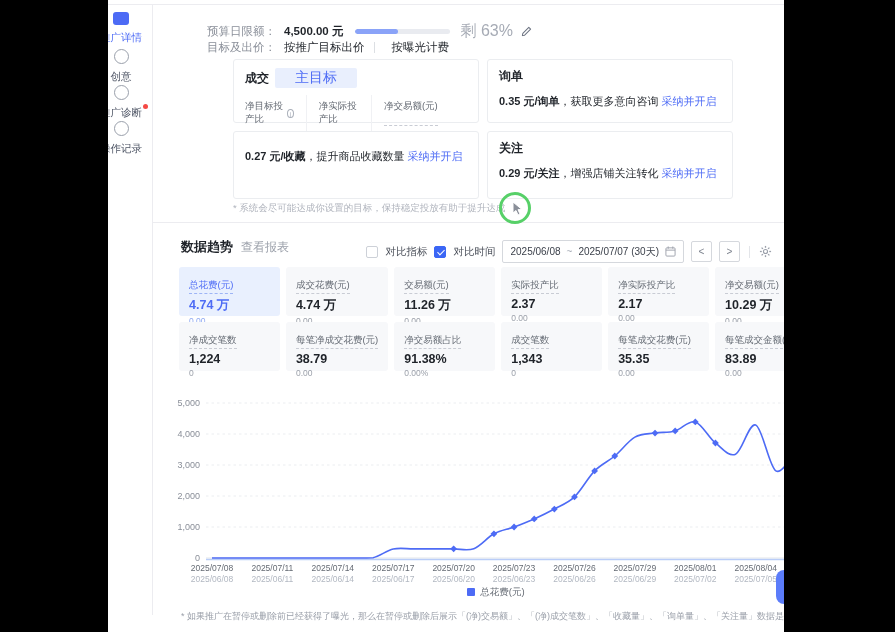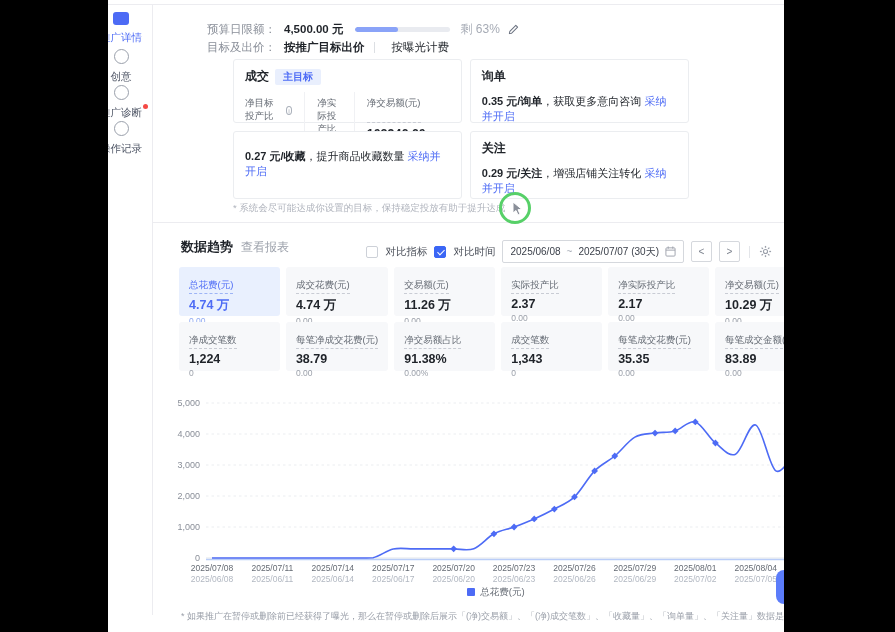--- a/index.html
+++ b/index.html
@@ -18,34 +18,34 @@
   .side-item .red-dot{position:absolute;right:2px;top:-2px;width:5px;height:5px;border-radius:50%;background:#f54a45;}
 
   .main{position:absolute;left:44px;top:5px;right:0;bottom:11px;}
 
   
   .budget-row{position:absolute;left:55px;top:16px;display:flex;align-items:center;font-size:11.5px;}
   .lab{color:#8a8f99;}
   .budget-val{font-weight:bold;margin-left:8px;color:#1f2329;}
   .slider{width:95px;height:5px;border-radius:3px;background:#e9ebf0;margin-left:12px;position:relative;overflow:hidden;}
   .slider .fill{position:absolute;left:0;top:0;bottom:0;background:#8aa3f8;border-radius:3px;}
-  .remain{color:#a6abb5;font-size:12px;margin-left:10px;}
+  .remain{color:#a6abb5;font-size:16px;margin-left:10px;}
   .pencil{margin-left:8px;display:inline-flex;cursor:pointer;}
 
   
   .goals-row{position:absolute;left:55px;top:35px;display:flex;align-items:center;font-size:11.5px;}
   .goal-tab{margin-left:8px;color:#1f2329;cursor:pointer;}
-  .goal-tab.active{font-weight:bold;}
+  .goal-tab.active{font-weight:normal;}
   .tab-div{width:1px;height:11px;background:#dcdfe3;margin:0 9px;}
 
-  .goal-grid{position:absolute;left:81px;top:54px;width:456px;display:grid;grid-template-columns:1fr 1fr;gap:8px;}
+  .goal-grid{position:absolute;left:81px;top:54px;width:500px;display:grid;grid-template-columns:1fr 1fr;gap:8px;}
   .gcard{border:1px solid #ebedf0;border-radius:3px;background:#fff;padding:8px 11px;box-sizing:border-box;height:64px;}
   .gcard.tall{height:68px;}
   .gcard-title{font-size:12px;font-weight:bold;display:flex;align-items:center;gap:6px;}
-  .badge{font-size:10px;color:#4d6bf5;background:#e9effd;border-radius:2px;padding:1px 8px;font-weight:bold;}
+  .badge{font-size:14px;color:#4d6bf5;background:#e9effd;border-radius:2px;padding:1px 20px;font-weight:normal;}
   .stats{display:flex;margin-top:7px;}
   .stat{padding-right:12px;margin-right:12px;border-right:1px solid #f0f1f4;}
   .stat:last-child{border-right:none;}
   .stat-label{font-size:9.5px;color:#646a73;border-bottom:1px dashed #c9ccd4;padding-bottom:12px;display:inline-flex;align-items:center;gap:3px;}
   .stat-value{font-size:12.5px;font-weight:bold;margin-top:4px;display:flex;align-items:center;gap:4px;}
   .info-i{display:inline-block;width:9px;height:9px;border:1px solid #aab0ba;border-radius:50%;font-size:7px;line-height:9px;text-align:center;color:#aab0ba;box-sizing:border-box;}
   .sugg-line{font-size:11px;margin-top:9px;color:#1f2329;}
   .sugg-line b{font-weight:bold;}
   .link{color:#4d6bf5;cursor:pointer;}
   .goal-note{position:absolute;left:81px;top:197px;font-size:9.5px;color:#b0b4bd;}

